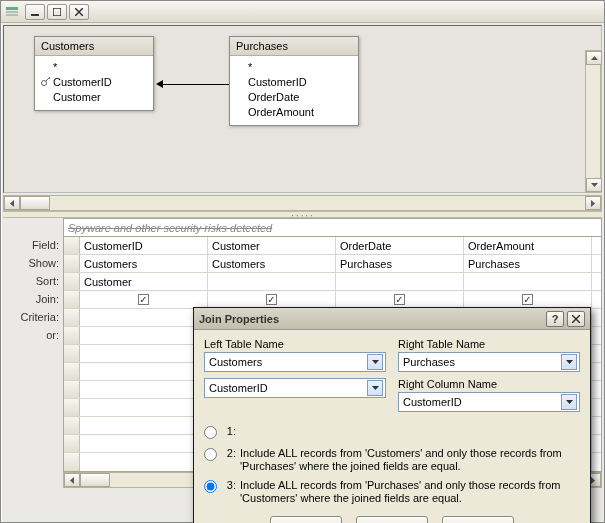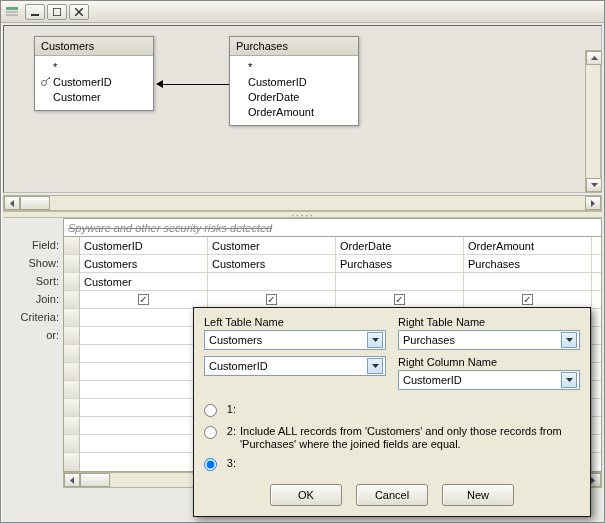--- a/index.html
+++ b/index.html
@@ -353,20 +353,32 @@
     <div style="width:30px;background:linear-gradient(to bottom,#fdfdfb,#e0ded4);border:1px solid #a9a78f;height:14px;"></div>
     <div class="sb-track"></div>
     <div class="sb-btn">
         <svg width="4" height="7">
           <polygon points="0,0 0,7 4,3.5" fill="#555"></polygon>
         </svg>
       </div>
   </div>
 
   <div class="dialog">
+    <div class="dlg-title">
+      <span class="t">Join Properties</span>
+      <span class="dlg-close" style="margin-right:3px;">
+          <span style="font-weight:bold;">?</span>
+        </span>
+      <span class="dlg-close">
+          <svg width="8" height="8">
+            <line x1="0" y1="0" x2="8" y2="8" stroke="#333" stroke-width="1.5"></line>
+            <line x1="8" y1="0" x2="0" y2="8" stroke="#333" stroke-width="1.5"></line>
+          </svg>
+        </span>
+    </div>
     <div class="dlg-body">
       <div class="dlg-grid">
         <div class="dlg-col">
           <div class="dlg-label">Left Table Name</div>
           <div class="combo">
             <span class="val">Customers</span>
             <span class="dd">
                 <svg width="7" height="4">
                   <polygon points="0,0 7,0 3.5,4" fill="#333"></polygon>
                 </svg>
@@ -408,20 +420,21 @@
           <div class="rnum">1:</div>
         </div>
         <div class="radio-row">
           <div class="rctl"><input type="radio" name="j" style=""></div>
           <div class="rnum">2:</div>
           <div class="rtext">Include ALL records from 'Customers' and only those records from 'Purchases' where the joined fields are equal.</div>
         </div>
         <div class="radio-row">
           <div class="rctl"><input type="radio" name="j" checked="" style=""></div>
           <div class="rnum">3:</div>
+          <div class="rtext">Include ALL records from 'Purchases' and only those records from 'Customers' where the joined fields are equal.</div>
         </div>
       </div>
       <div class="dlg-buttons">
         <div class="btn">OK</div>
         <div class="btn">Cancel</div>
         <div class="btn">New</div>
       </div>
     </div>
   </div>
 

